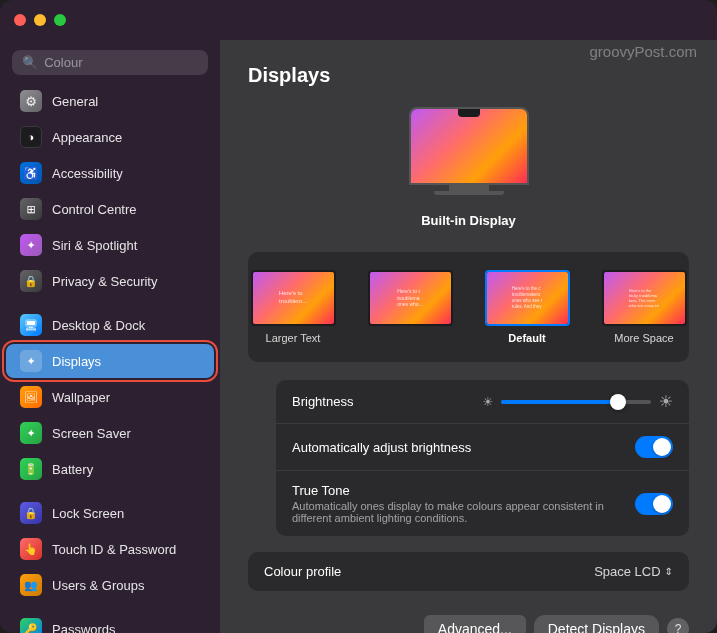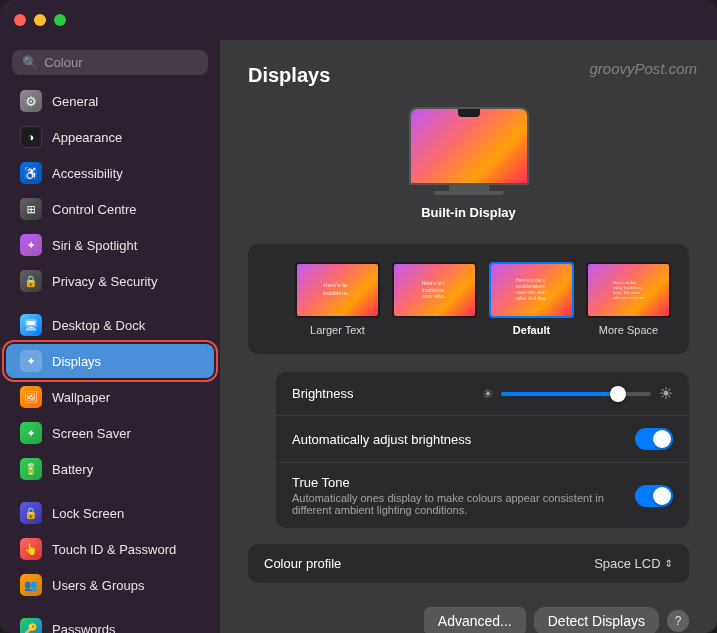--- a/index.html
+++ b/index.html
@@ -145,25 +145,24 @@
 
     .page-title {
       font-size: 20px;
       font-weight: 600;
       color: white;
       margin-bottom: 20px;
     }
 
     .watermark {
       position: absolute;
-      top: 20px;
+      top: 3px;
       right: 20px;
       color: rgba(255,255,255,0.35);
       font-size: 15px;
-      font-style: italic;
     }
 
     
     .display-preview {
       display: flex;
       flex-direction: column;
       align-items: center;
       margin-bottom: 24px;
     }
 
@@ -202,38 +201,38 @@
     }
 
     .monitor-base {
       width: 70px;
       height: 4px;
       background: #555;
       border-radius: 0 0 3px 3px;
     }
 
     .display-label {
-      margin-top: 10px;
+      margin-top: 18px;
       font-size: 13px;
       font-weight: 600;
       color: white;
     }
 
     
     .resolution-panel {
       background: #2a2a2c;
       border-radius: 10px;
       padding: 14px;
       margin-bottom: 18px;
     }
 
     .resolution-options {
       display: flex;
-      gap: 4px;
-      justify-content: flex-end;
+      gap: 24px;
+      justify-content: center;
     }
 
     .resolution-option {
       display: flex;
       flex-direction: column;
       align-items: center;
       gap: 6px;
       cursor: pointer;
       padding: 4px;
     }

